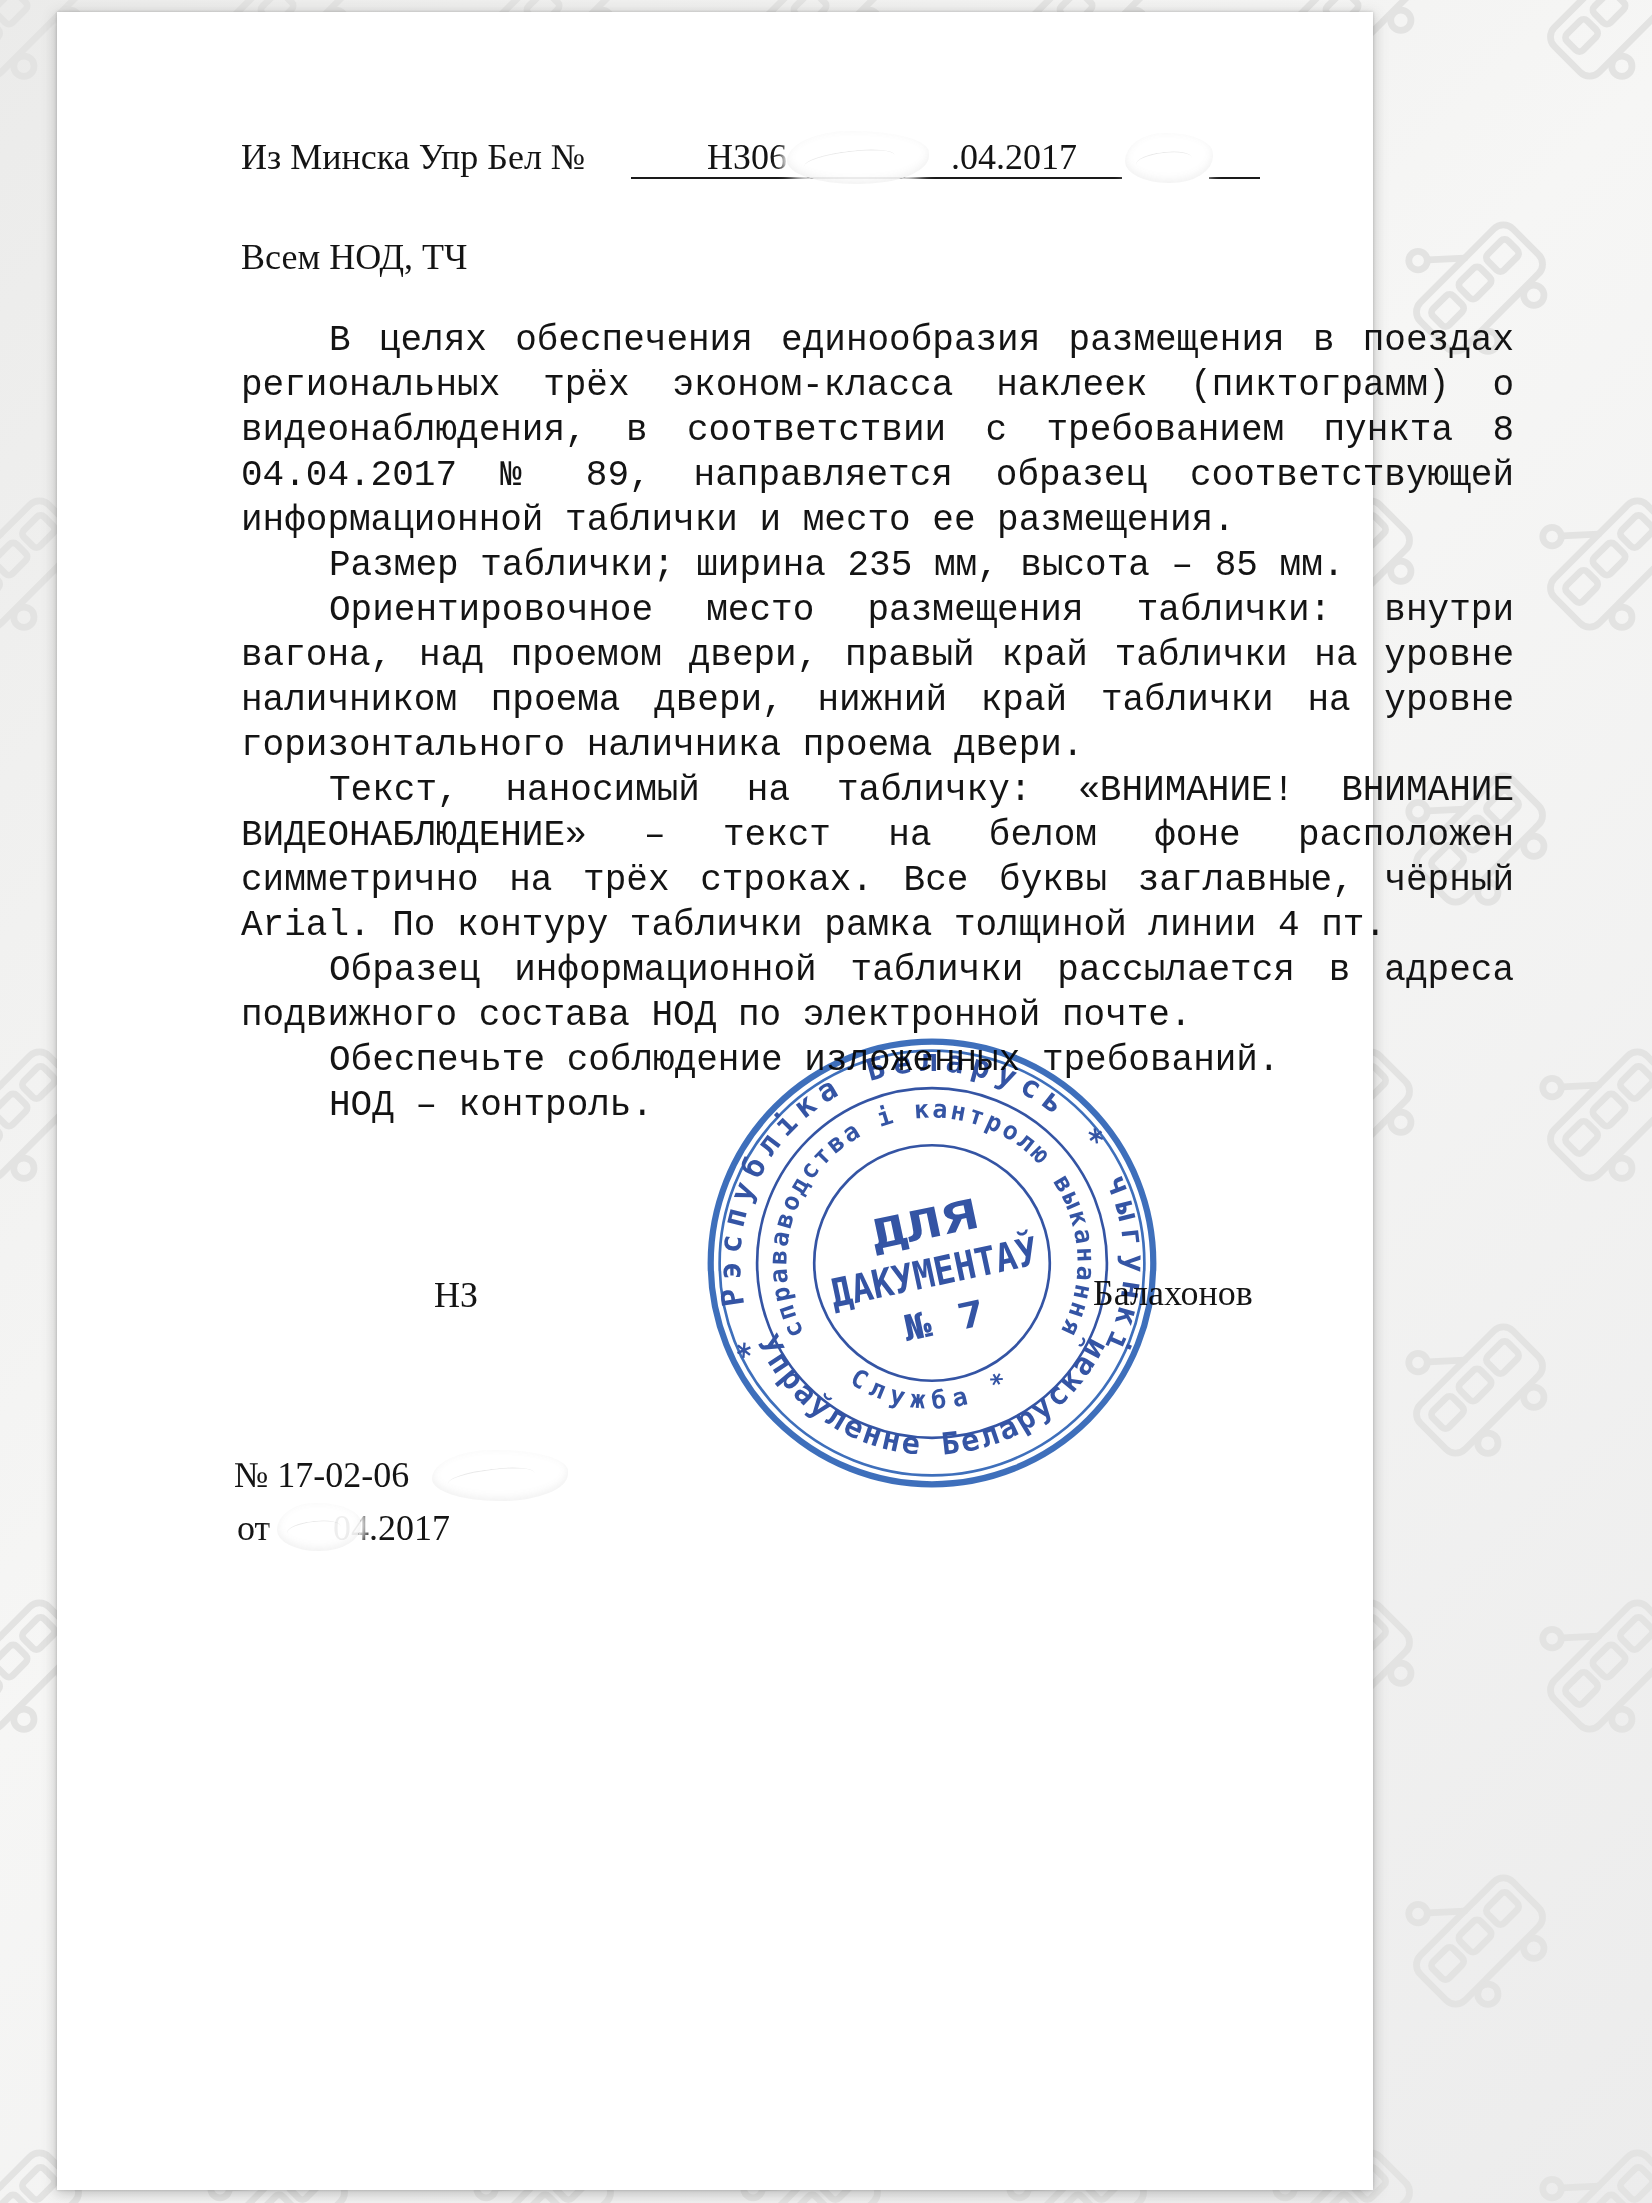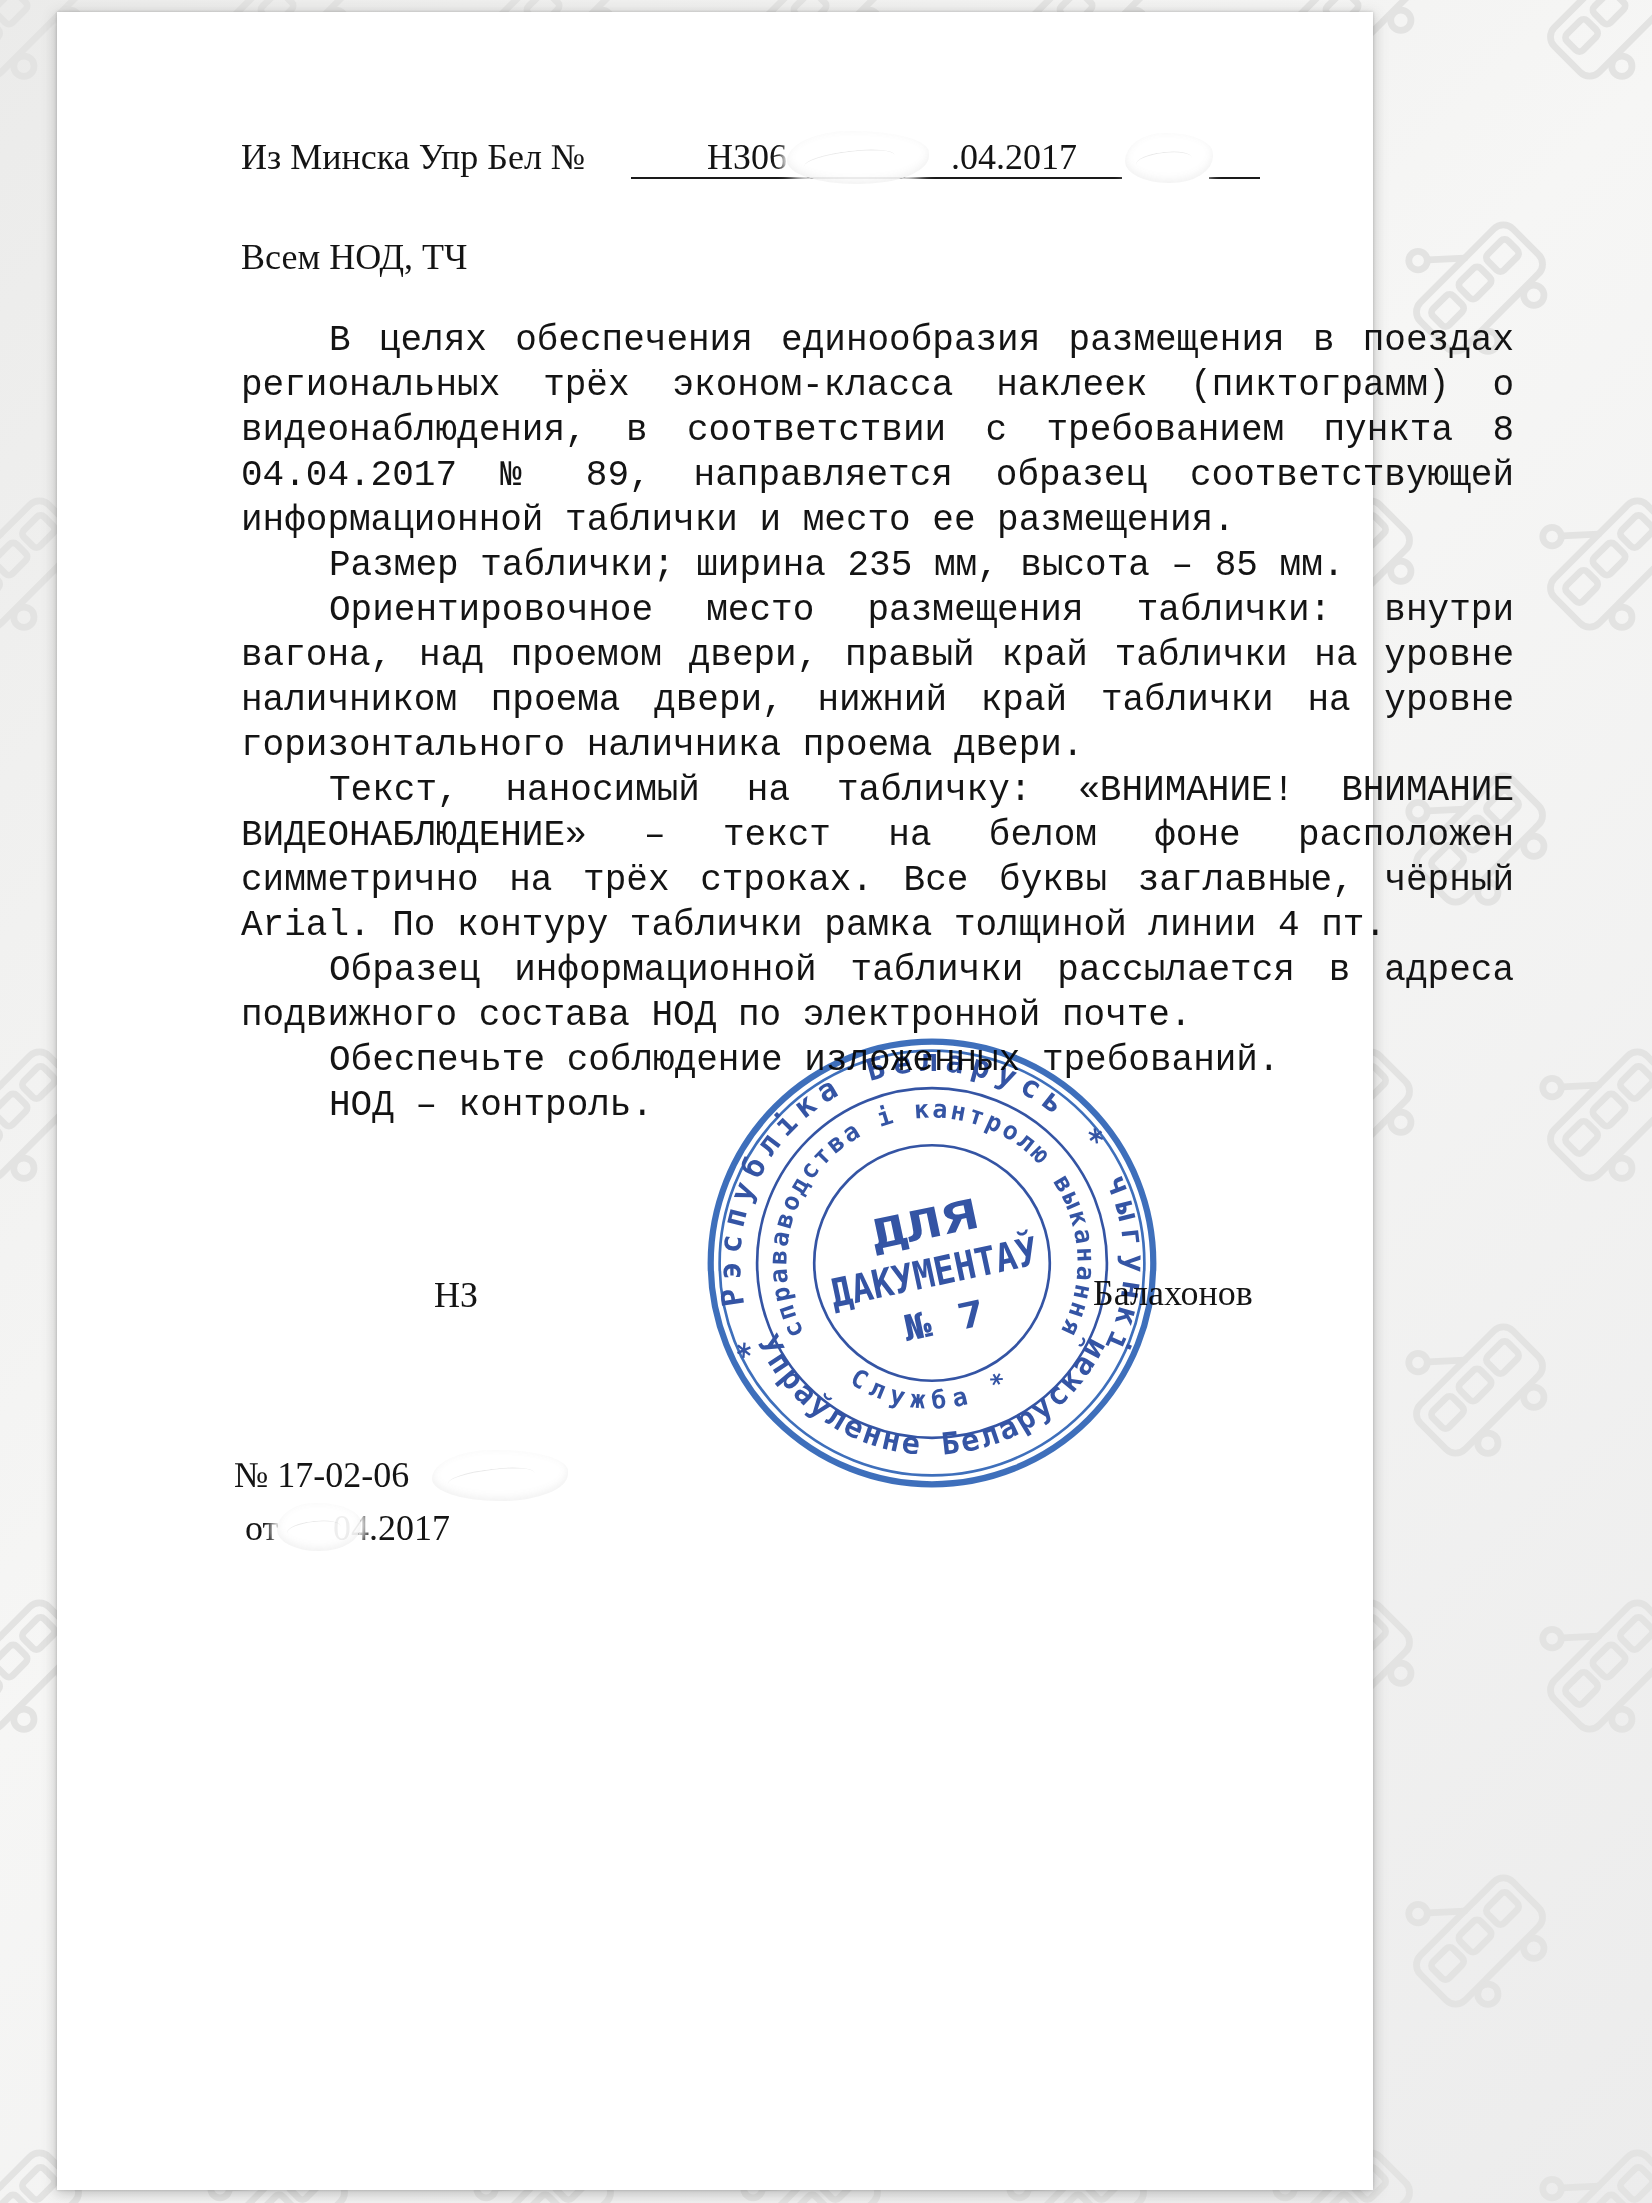--- a/index.html
+++ b/index.html
@@ -880,18 +880,18 @@
     </text>
     <g transform="rotate(-12 260 260)">
       <text class="ctr ctr1" x="260" y="232" text-anchor="middle" textLength="120" lengthAdjust="spacingAndGlyphs">ДЛЯ</text>
       <text class="ctr ctr2" x="260" y="286" text-anchor="middle" textLength="236" lengthAdjust="spacingAndGlyphs">ДАКУМЕНТАЎ</text>
       <text class="ctr ctr3" x="260" y="340" text-anchor="middle" textLength="92" lengthAdjust="spacingAndGlyphs">№ 7</text>
     </g>
   </svg>
 
   <span class="t" style="left:177px;top:1442px;">№ 17-02-06</span>
   <div class="smudge" style="left:375px;top:1438px;width:136px;height:51px;"></div>
-  <span class="t" style="left:188px;top:1495px;text-align:center;">от</span>
+  <span class="t" style="left:180px;top:1495px;text-align:center;">от</span>
   <span class="t" style="left:276px;top:1495px;">04.2017</span>
   <div class="smudge" style="left:220px;top:1491px;width:84px;height:48px;"></div>
 
 </div>
 
 
 </body></html>

